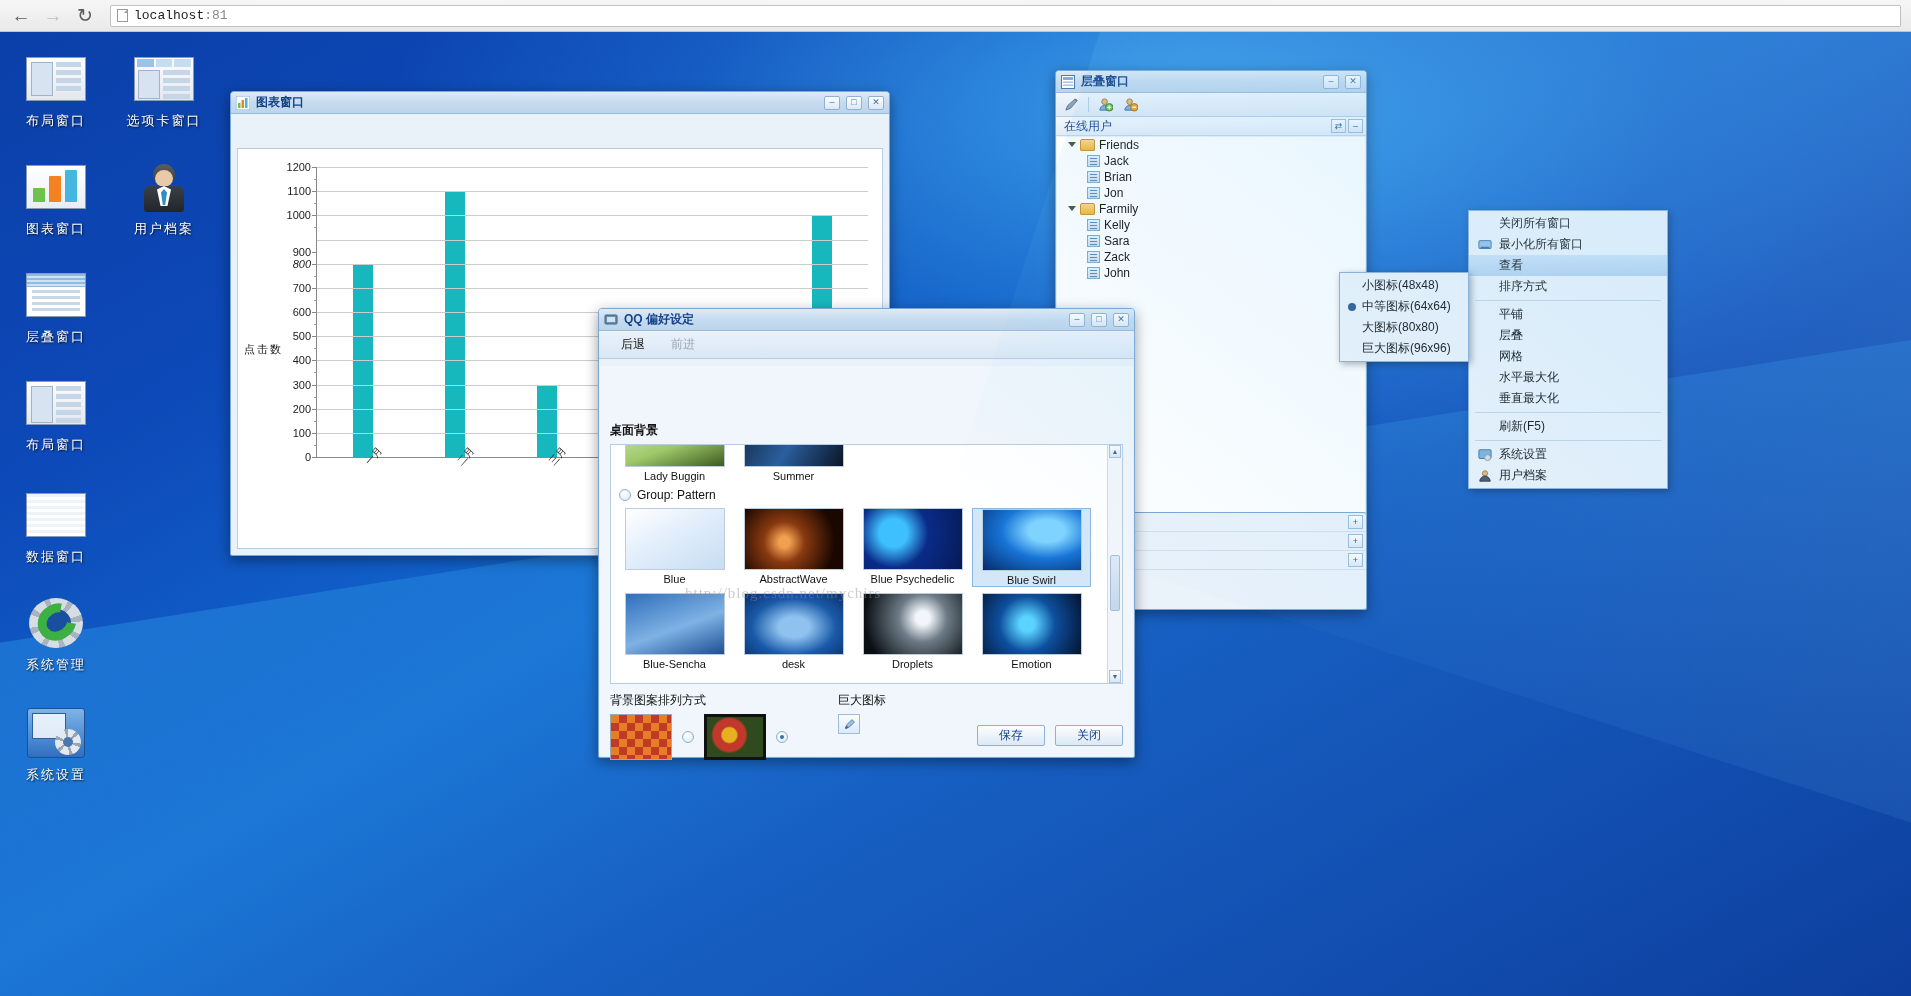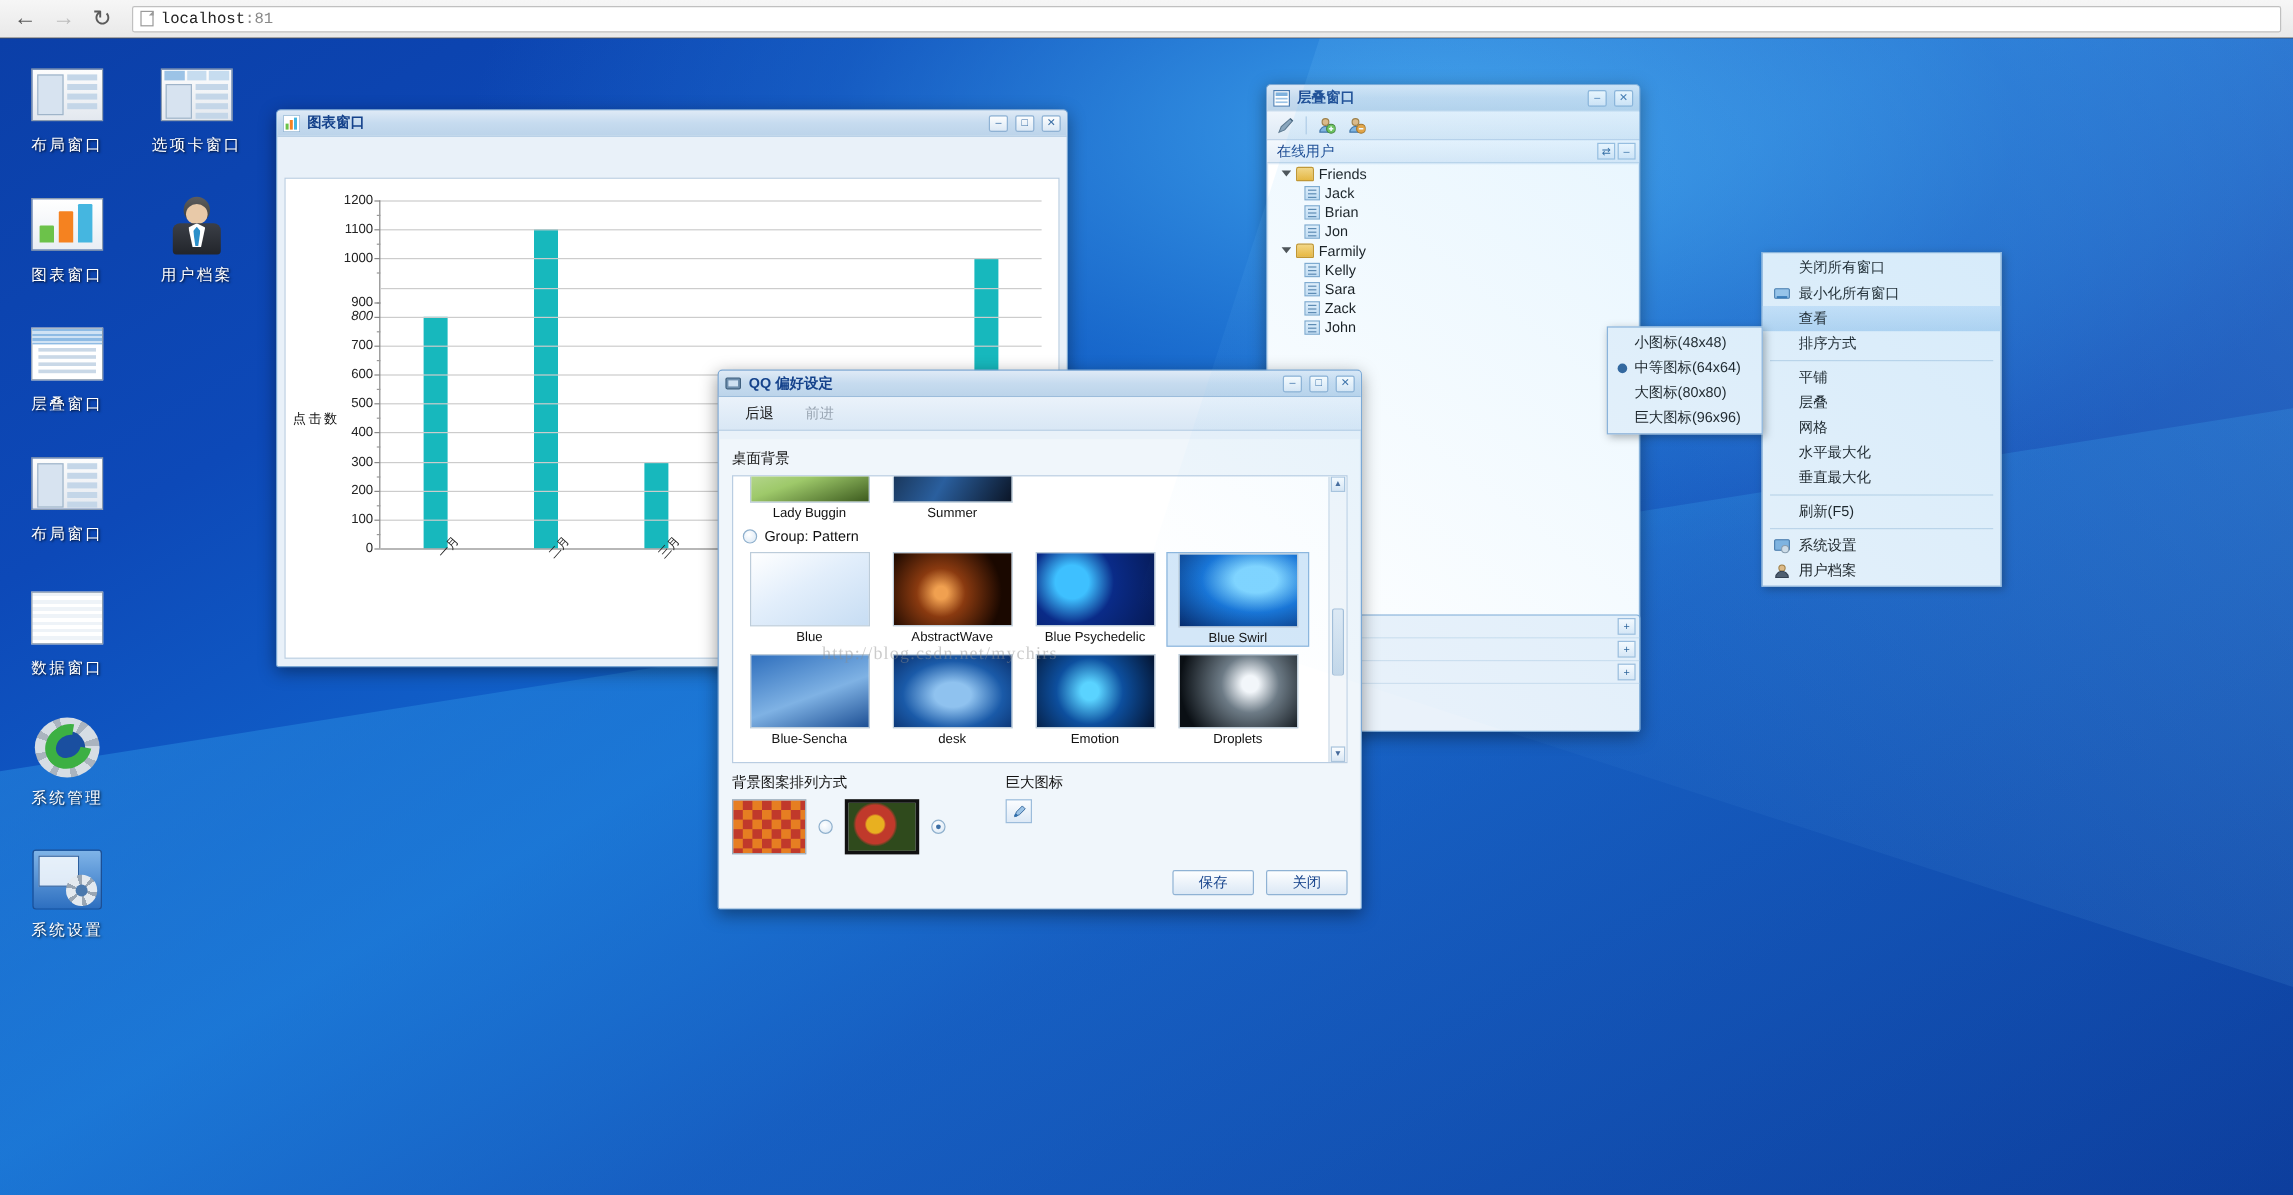--- a/index.html
+++ b/index.html
@@ -178,21 +178,21 @@
     justify-content: flex-end; padding-right: 3px; }
 
   
   #win-prefs { left: 598px; top: 276px; width: 537px; height: 450px; }
   #prefs-toolbar { height: 28px; background: linear-gradient(#eaf2fa,#d9e7f5);
     border-bottom: 1px solid #b6cde4; display: flex; align-items: center; gap: 26px; padding: 0 22px; }
   #prefs-toolbar .item { font-size: 12px; color: #111; cursor: pointer; }
   #prefs-toolbar .item.disabled { color: #9aa6b3; }
   #prefs-body { position: absolute; left: 1px; right: 1px; top: 57px; bottom: 1px;
     background: #f0f6fb; padding: 8px 10px; }
-  #prefs-section-title { font-size: 12px; font-weight: normal; color: #111; margin-bottom: 5px; }
+  #prefs-section-title { font-size: 12px; font-weight: bold; color: #111; margin-bottom: 5px; margin-top: 48px; }
   #wall-list { position: relative; height: 240px; background: #fff; border: 1px solid #b9cde2; overflow: hidden; }
   #wall-scroll-track { position: absolute; right: 0; top: 0; bottom: 0; width: 15px;
     background: #f2f6fa; border-left: 1px solid #cddbe8; }
   #wall-scroll-thumb { position: absolute; left: 2px; right: 2px; top: 110px; height: 56px;
     background: linear-gradient(#dfeaf5,#c3d7e9); border: 1px solid #a3bed8; border-radius: 2px; cursor: pointer; }
   .scroll-arrow { position: absolute; left: 1px; right: 1px; height: 13px; background: linear-gradient(#fbfdff,#dae7f4);
     border: 1px solid #aac4dc; display: flex; align-items: center; justify-content: center;
     font-size: 7px; color: #44699a; cursor: pointer; }
   .wall-row { display: flex; gap: 0; padding: 0 4px; }
   .wall-cell { width: 119px; text-align: center; }
@@ -658,26 +658,26 @@
         <div class="wall-row" id="wall-row-2" style="margin-top:6px;">
             <div class="wall-cell">
               <div class="wall-thumb" style="background: linear-gradient(160deg, rgb(47, 111, 189), rgb(127, 178, 228) 55%, rgb(29, 79, 148));"></div>
               <div class="wall-name">Blue-Sencha</div>
             </div>
             <div class="wall-cell">
               <div class="wall-thumb" style="background: radial-gradient(at 50% 55%, rgb(143, 194, 239) 0px, rgb(143, 194, 239) 22%, rgb(26, 90, 168) 60%, rgb(10, 47, 107) 100%);"></div>
               <div class="wall-name">desk</div>
             </div>
             <div class="wall-cell">
+              <div class="wall-thumb" style="background: radial-gradient(circle at 60% 40%, rgb(242, 246, 250) 0px, rgb(242, 246, 250) 10%, rgb(109, 123, 134) 35%, rgb(10, 15, 20) 85%);"></div>
+              <div class="wall-name">Droplets</div>
+            </div>
+            <div class="wall-cell">
               <div class="wall-thumb" style="background: radial-gradient(circle at 45% 50%, rgb(90, 211, 255) 0px, rgb(90, 211, 255) 12%, rgb(13, 79, 158) 45%, rgb(4, 19, 47) 100%);"></div>
               <div class="wall-name">Emotion</div>
-            </div>
-            <div class="wall-cell">
-              <div class="wall-thumb" style="background: radial-gradient(circle at 60% 40%, rgb(242, 246, 250) 0px, rgb(242, 246, 250) 10%, rgb(109, 123, 134) 35%, rgb(10, 15, 20) 85%);"></div>
-              <div class="wall-name">Droplets</div>
             </div>
           </div>
 
         <div id="wall-scroll-track">
           <div class="scroll-arrow" style="top:0;">▲</div>
           <div id="wall-scroll-thumb"></div>
           <div class="scroll-arrow" style="bottom:0;">▼</div>
         </div>
       </div>
 

